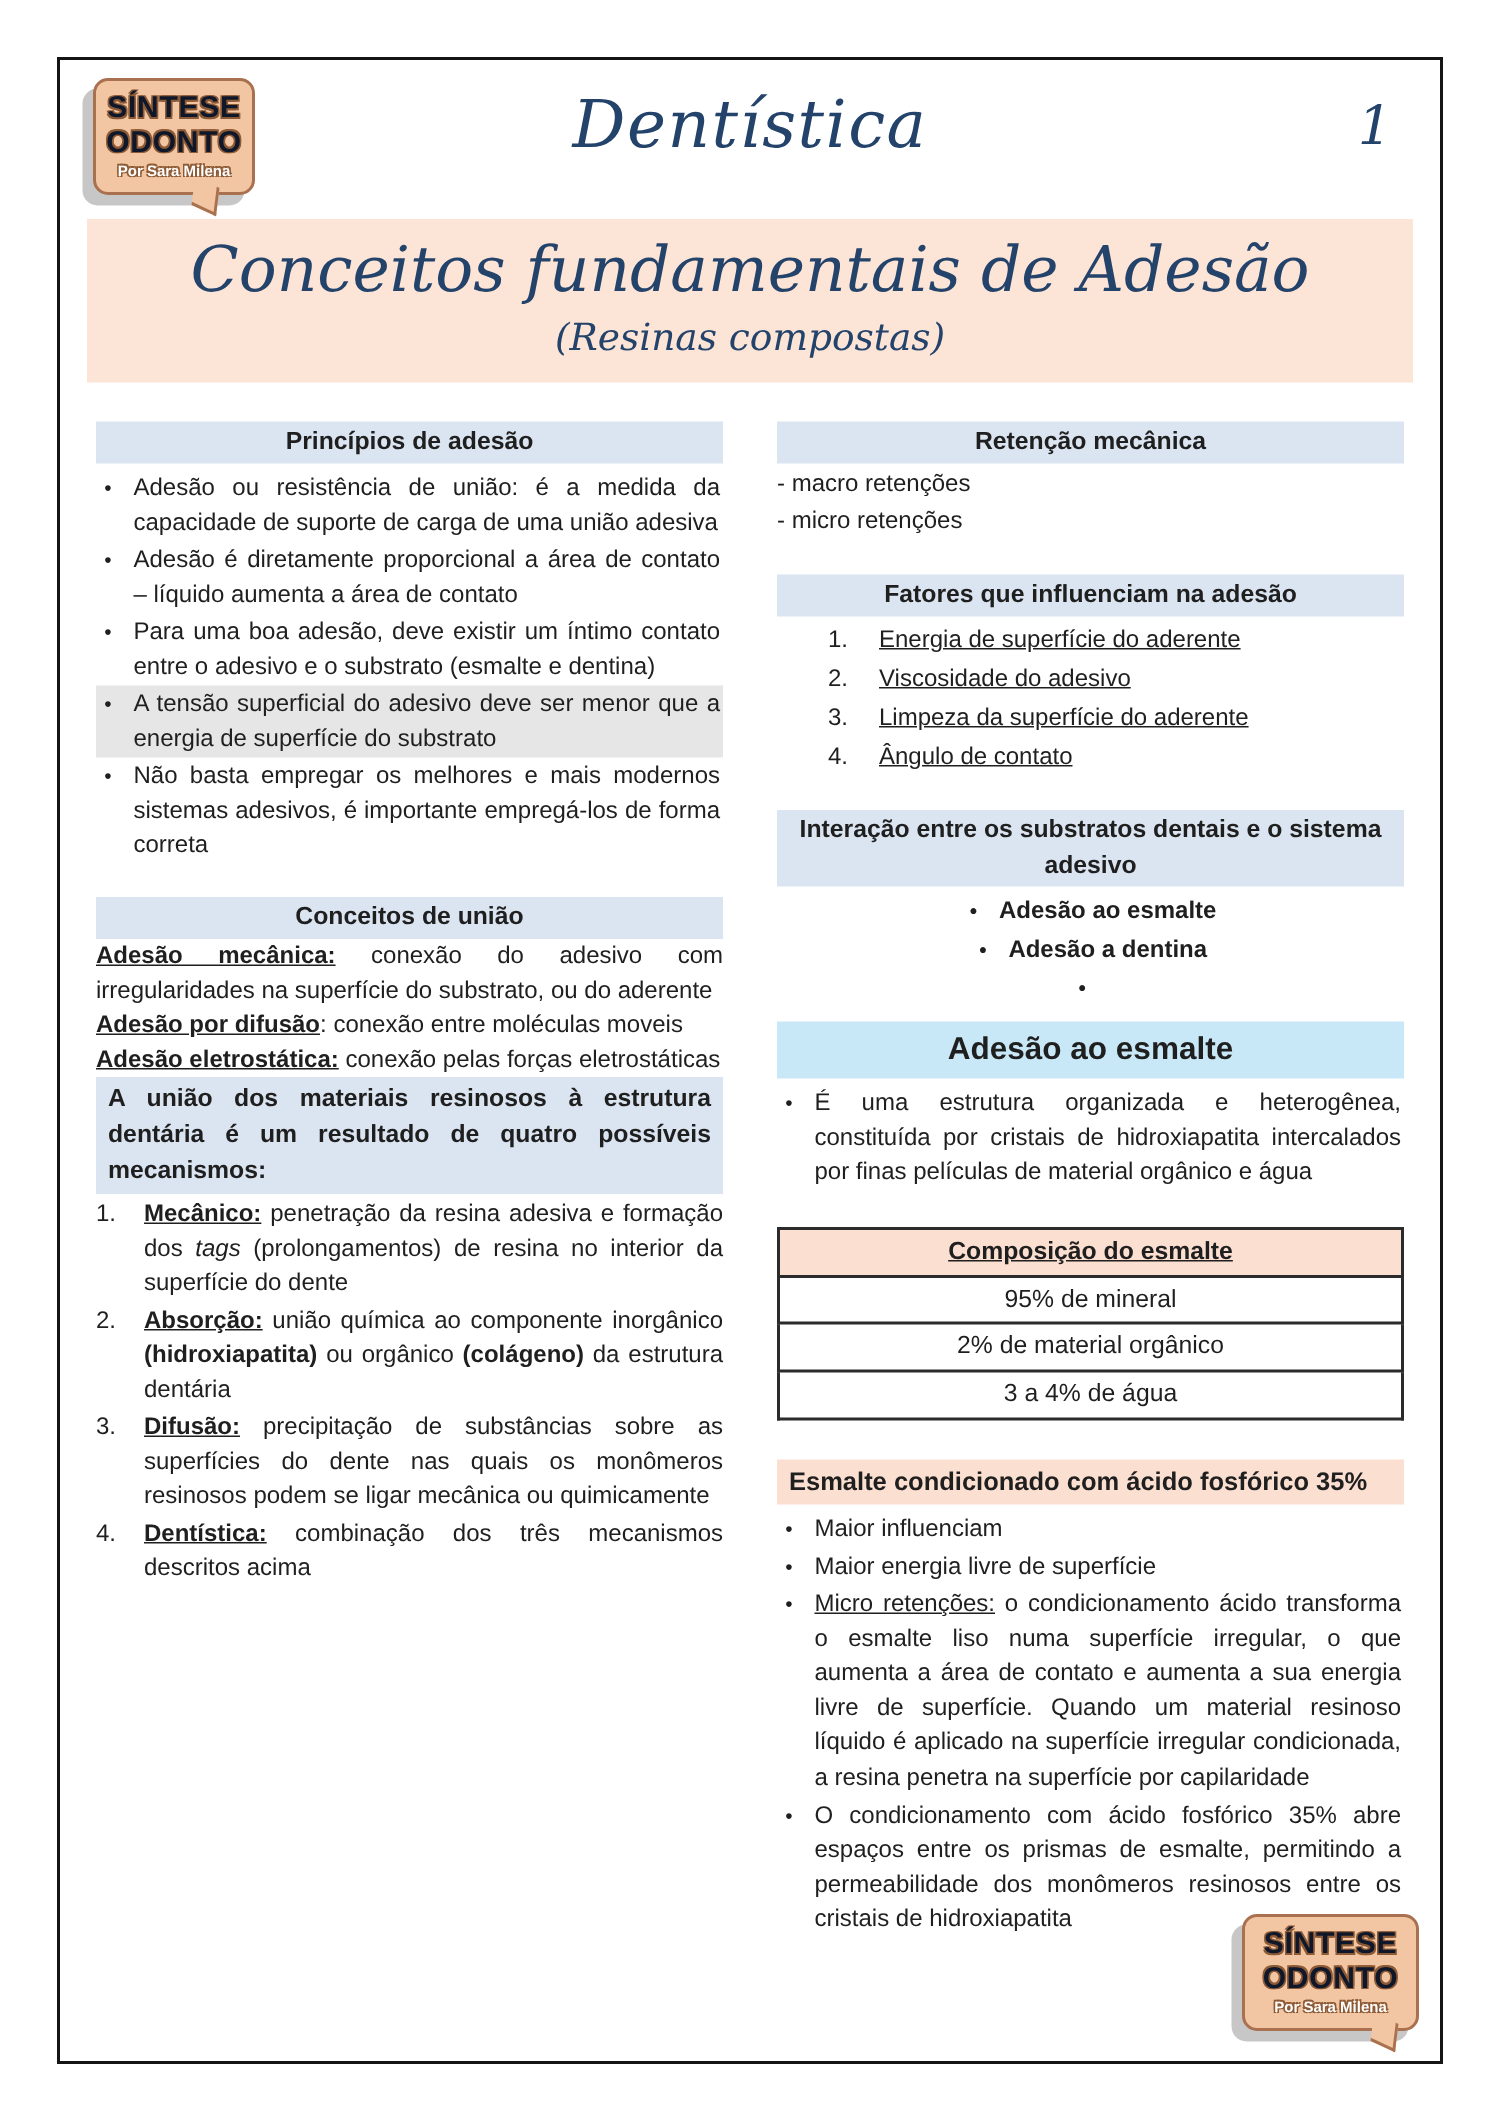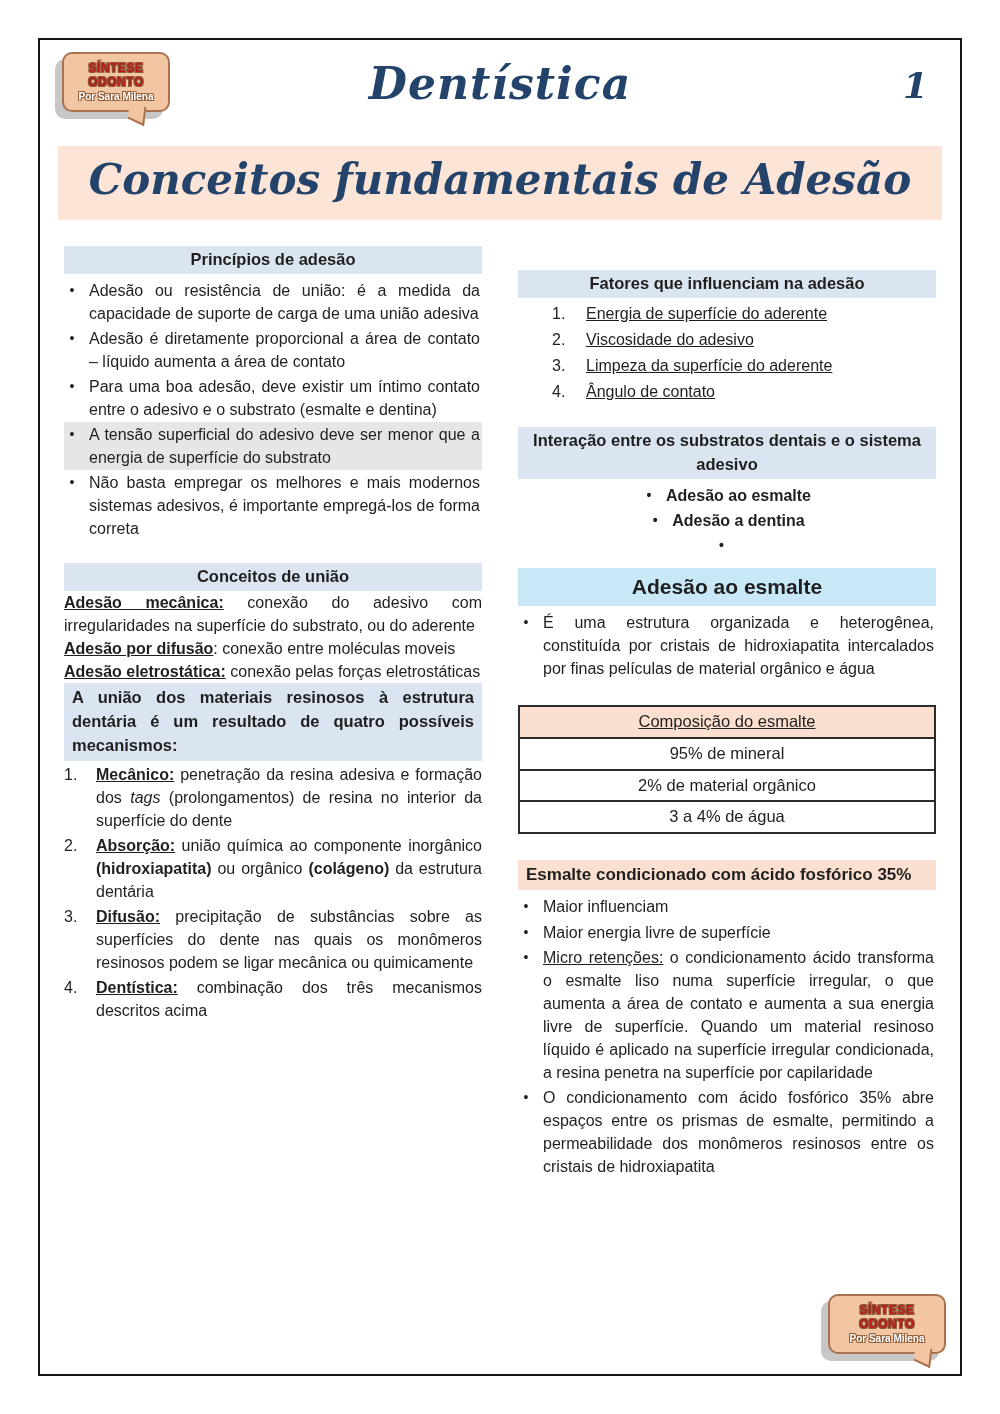--- a/index.html
+++ b/index.html
@@ -19,36 +19,36 @@
     width:1000px;height:1414px;position:relative;background:#fff;
     font-family:"Liberation Sans", sans-serif;color:var(--ink);
     overflow:hidden;
   }
   .frame{
     position:absolute;left:38px;top:38px;width:924px;height:1338px;
     border:2px solid #151515;background:#fff;
   }
   
   .hdr{position:relative;height:102px;}
-  .script{font-family:"DejaVu Serif", serif;font-style:italic;font-weight:bold;color:var(--navy);}
+  .script{font-family:"DejaVu Serif", serif;font-style:italic;font-weight:normal;color:var(--navy);}
   .doc-title{
     position:absolute;left:0;right:0;top:18px;text-align:center;
     font-size:44px;letter-spacing:1px;margin:0;
   }
   .page-num{position:absolute;right:32px;top:24px;font-size:36px;}
   
   .logo{position:absolute;width:108px;}
   .logo-top{left:22px;top:12px;}
   .logo-bottom{right:14px;bottom:20px;width:118px;}
   .bubble{
     position:relative;background:var(--logo_fill);border:2px solid var(--logo_border);
     border-radius:10px;padding:7px 6px 8px;text-align:center;
     box-shadow:-7px 7px 0 #c7c7c7;
   }
-  .bubble .l1{display:block;font-weight:bold;color:#b91c1c;font-size:12px;letter-spacing:.5px;
+  .bubble .l1{display:block;font-weight:bold;color:#0f172a;font-size:20px;letter-spacing:.5px;
     text-shadow:1px 1px 0 #8d5a36,-1px 1px 0 #8d5a36,1px -1px 0 #8d5a36,-1px -1px 0 #8d5a36;}
   .bubble .l3{display:block;font-weight:bold;color:#fff;font-size:10px;margin-top:2px;
     text-shadow:1px 1px 0 #8d5a36,-1px 1px 0 #8d5a36,1px -1px 0 #8d5a36,-1px -1px 0 #8d5a36;}
   .tail{
     position:absolute;bottom:-12px;right:22px;width:18px;height:18px;
     background:var(--logo_fill);
     border-right:2px solid var(--logo_border);border-bottom:2px solid var(--logo_border);
     transform:rotate(25deg) skewX(18deg);
   }
   .logo-bottom .tail{right:12px;}
@@ -89,21 +89,21 @@
   .center-blist>li{justify-content:center;font-weight:bold;}
   .center-blist{margin-top:4px;}
   .center-blist .btxt{flex:0 0 auto;text-align:center;}
   .big-header{
     background:var(--cyan);font-size:21px;font-weight:bold;text-align:center;
     padding:4px 0;margin-top:10px;
   }
   .gap-m{margin-top:24px;}
   table.comp{width:100%;border-collapse:collapse;margin-top:24px;}
   table.comp td{border:2px solid #2b2b2b;text-align:center;padding:3px 4px;font-size:16.5px;}
-  table.comp .thead{background:var(--peach_header);font-weight:normal;}
+  table.comp .thead{background:var(--peach_header);font-weight:bold;}
   table.comp .thead span{text-decoration:underline;}
   .peach-bar{
     background:var(--peach_header);font-weight:bold;font-size:17px;
     padding:3px 8px;margin-top:26px;
   }
   .uline{text-decoration:underline;}
 </style>
 </head>
 <body>
 
@@ -117,20 +117,21 @@
         <span class="l3">Por Sara Milena</span>
         <div class="tail"></div>
       </div>
     </div>
     <h1 class="doc-title script">Dentística</h1>
     <div class="page-num script">1</div>
   </div>
 
   <div class="banner">
     <div class="banner-title script">Conceitos fundamentais de Adesão</div>
+    <div class="banner-sub script">(Resinas compostas)</div>
   </div>
 
   <div class="cols">
 
     <div class="col">
 
       <section>
         <div class="sec-header">Princípios de adesão</div>
         <ul class="blist">
           <li>
@@ -184,20 +185,27 @@
             <span class="num">4.</span>
             <span class="ntxt"><span class="term">Dentística:</span><span> combinação dos três mecanismos descritos acima</span></span>
           </li>
         </ol>
       </section>
 
     </div>
 
     <div class="col">
 
+      <section>
+        <div class="sec-header">Retenção mecânica</div>
+        <div class="retencao-lines">
+          <p>- macro retenções</p>
+          <p>- micro retenções</p>
+        </div>
+      </section>
 
       <section class="gap-m">
         <div class="sec-header">Fatores que influenciam na adesão</div>
         <ol class="fatores">
           <li>
               <span class="num">1.</span>
               <span class="ftxt">Energia de superfície do aderente</span>
             </li>
           <li>
               <span class="num">2.</span>

